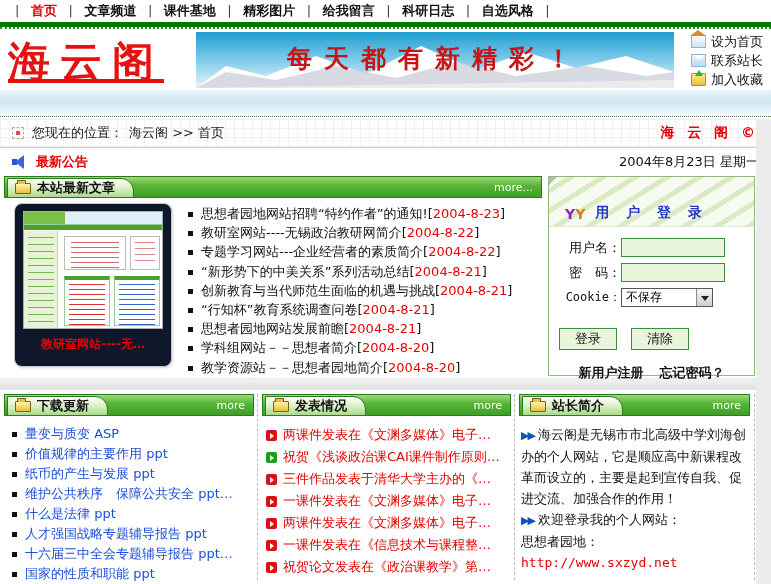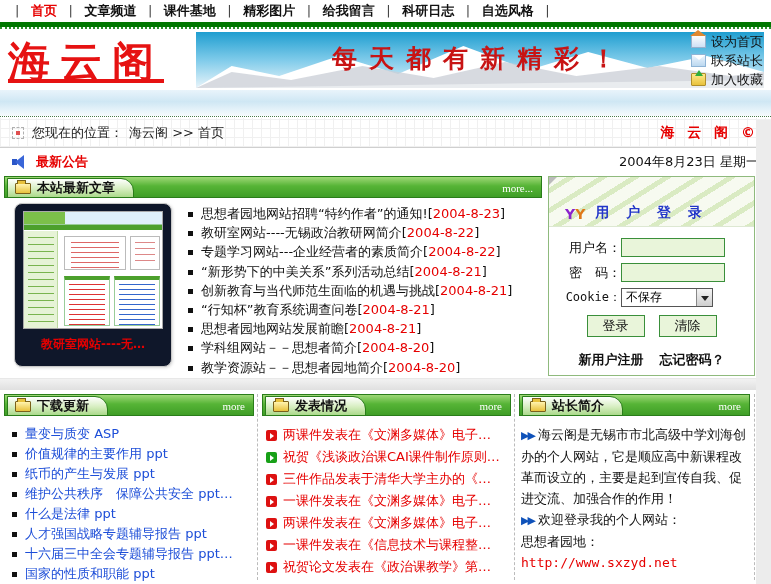--- a/index.html
+++ b/index.html
@@ -10,21 +10,21 @@
   .topnav { height:22px; line-height:22px; padding-left:8px; font-size:13px; font-weight:bold; background:#fff; white-space:nowrap; }
   .topnav .pipe { color:#444; margin:0 7px; font-weight:normal; }
   .nav-item { color:#111; text-decoration:none; cursor:pointer; }
   .nav-item.active { color:#e60000; }
   .green-rule { height:5px; background:#007700; }
   .dotted-rule { height:3px; border-top:2px dotted #2f8f2f; }
 
   
   .banner { position:relative; height:60px; background:#fff; }
   .site-title { position:absolute; left:8px; top:4px; font-size:42px; font-weight:bold; color:#e61212; letter-spacing:10px;text-decoration:underline; }
-  .banner-img { position:absolute; left:196px; top:2px; width:568px; height:56px; }
+  .banner-img { position:absolute; left:196px; top:2px; width:478px; height:56px; }
   .banner-img svg { position:absolute; left:0; top:0; width:100%; height:100%; }
   .slogan { position:absolute; left:0; right:0; top:10px; text-align:center; font-family:"DejaVu Serif","Liberation Serif",serif; font-weight:bold; font-size:25px; color:#c81414; letter-spacing:12px; white-space:nowrap; }
   .banner-links { position:absolute; right:8px; top:2px; font-size:13px; }
   .blink { display:flex; align-items:center; height:19px; cursor:pointer; color:#111; }
   .blink .lbl { margin-left:5px; }
   .bicon { position:relative; width:15px; height:13px; display:inline-block; }
   .home-icon { background:linear-gradient(#fdfdfd,#cfe0f5); border:1px solid #9ab0cc; }
   .home-icon::before { content:""; position:absolute; left:-2px; top:-6px; border-left:8px solid transparent; border-right:8px solid transparent; border-bottom:6px solid #e08830; }
   .mail-icon { background:linear-gradient(#eef6ff,#bcd8ef); border:1px solid #8fb4d6; }
   .mail-icon::before { content:""; position:absolute; left:1px; top:0; border-left:6px solid transparent; border-right:6px solid transparent; border-top:5px solid #fff; }
@@ -49,21 +49,21 @@
   .speaker-icon::before { content:""; position:absolute; left:0; top:4px; width:5px; height:6px; background:#2b56c8; }
   .speaker-icon::after { content:""; position:absolute; left:3px; top:0; border-top:7px solid transparent; border-bottom:7px solid transparent; border-right:9px solid #3a66d8; }
   .notice-label { color:#e60000; font-weight:bold; }
   .notice-spacer { flex:1; }
   .notice-date { color:#111; }
 
   
   .sec-head { position:relative; height:22px; background:linear-gradient(180deg,#9fd877 0%,#56b436 45%,#3f9e27 100%); border:1px solid #2a7d1a; }
   .sec-tab { position:absolute; left:2px; top:1px; height:20px; display:flex; align-items:center; padding:0 18px 0 7px; background:linear-gradient(180deg,#ffffff 0%,#d6eec0 55%,#abd98b 100%); border:1px solid #2a7d1a; border-radius:0 13px 0 0; }
   .sec-title { font-size:13px; font-weight:bold; color:#111; margin-left:6px; white-space:nowrap; }
-  .sec-more { position:absolute; right:8px; top:0; line-height:22px; color:#fff; font-size:11px; cursor:pointer;font-family:Liberation Serif, serif; }
+  .sec-more { position:absolute; right:8px; top:0; line-height:22px; color:#fff; font-size:11px; cursor:pointer; }
   .folder-icon { position:relative; width:16px; height:11px; background:linear-gradient(#fff3ae,#e8c23c); border:1px solid #7a611a; border-radius:1px; }
   .folder-icon::before { content:""; position:absolute; top:-4px; left:1px; width:7px; height:3px; background:#e8c23c; border:1px solid #7a611a; border-bottom:none; }
 
   
   .main-sec { position:relative; height:202px; }
   .articles-box { position:absolute; left:4px; top:0; width:538px; height:200px; }
   .articles-body { display:flex; padding-top:5px; }
   .thumb-card { flex:0 0 auto; margin-left:10px; width:158px; height:164px; background:#0f172a; border:1px solid #c8c8c8; border-radius:8px; box-shadow:1px 1px 3px rgba(0,0,0,.15); padding:7px 8px; }
   .mini { position:relative; width:140px; height:118px; border:1px solid #aaa; background:#fff; overflow:hidden; }
   .m-head { height:13px; background:linear-gradient(90deg,#7cc04a 0 30%,#dff0fa 30% 100%); border-bottom:1px solid #9c9; }
@@ -96,21 +96,21 @@
   .cheer-icon .y1 { color:#8a22cc; } .cheer-icon .y2 { color:#e07818; }
   .login-title { color:#2236c8; font-weight:bold; font-size:14px; letter-spacing:6px; margin-left:10px; }
   .login-form { padding:8px 10px 0 10px; font-size:13px; }
   .frow { display:flex; align-items:center; height:25px; }
   .frow .flabel { width:62px; text-align:right; color:#111; }
   .frow .flabel.mono { font-family:"DejaVu Sans Mono","Liberation Mono",monospace; font-size:12px; }
   .tin { width:104px; height:19px; background:#e9f5da; border:1px solid #3a8f3a; outline:none; font-size:12px; padding:0 3px; }
   .fake-select { position:relative; width:92px; height:19px; background:#fff; border:1px solid #555; font-size:12px; line-height:17px; padding-left:4px; cursor:pointer; }
   .fake-select .arrow-btn { position:absolute; right:0; top:0; width:16px; height:17px; background:linear-gradient(#f4f4f4,#cfcfcf); border-left:1px solid #888; }
   .fake-select .arrow-btn::before { content:""; position:absolute; left:4px; top:7px; border-left:4px solid transparent; border-right:4px solid transparent; border-top:5px solid #222; }
-  .btn-row { display:flex; justify-content:center; gap:14px; margin-top:5px; }
+  .btn-row { display:flex; gap:14px; margin-top:18px; }
   .gbtn { width:58px; height:22px; background:#e9f5da; border:1px solid #3a8f3a; font-size:13px; color:#111; cursor:pointer; font-family:inherit; }
   .link-row { display:flex; justify-content:center; gap:16px; margin-top:14px; font-size:13px; }
   .link-row a { color:#111; text-decoration:none; cursor:pointer; font-weight:bold; }
 
   
   .band { height:12px; background:linear-gradient(180deg,#f2f2f2,#e0e0e0); border-top:1px solid #e8e8e8; }
 
   
   .bottom-sec { position:relative; display:flex; height:190px; padding:4px 16px 0 4px; gap:0; }
   .bcol { position:relative; }

